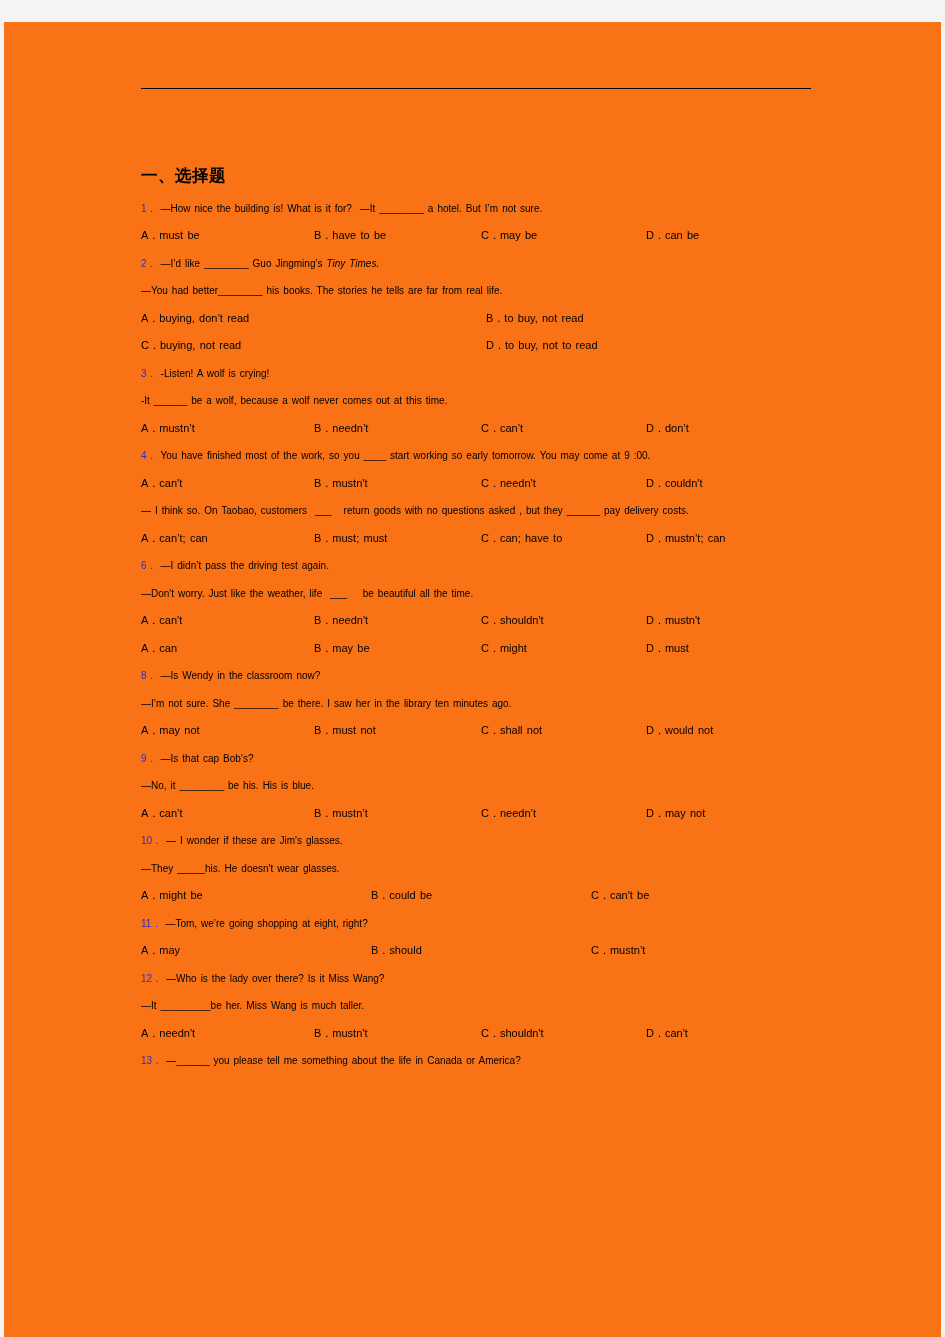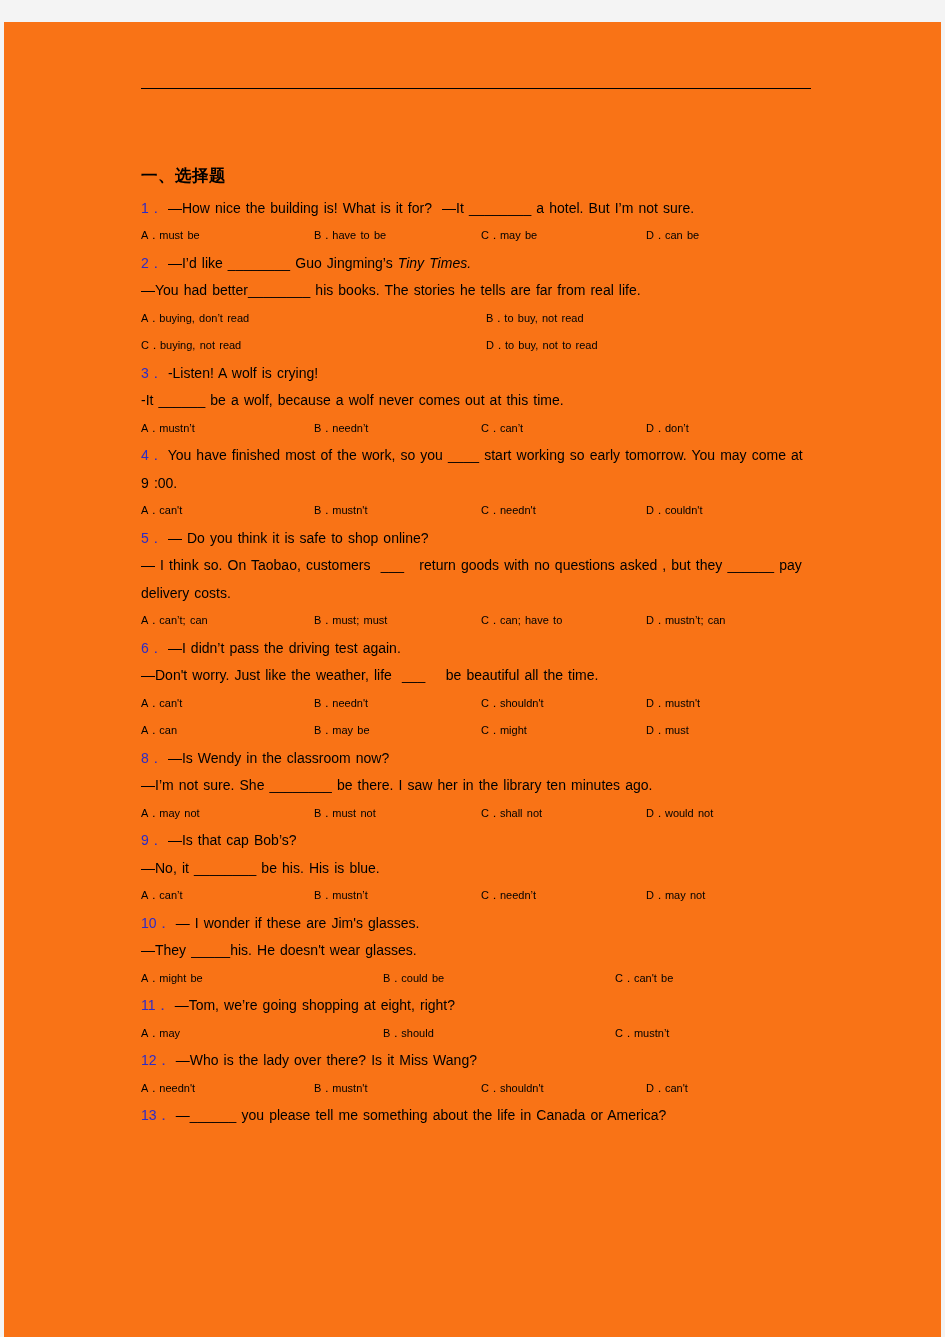--- a/index.html
+++ b/index.html
@@ -40,21 +40,21 @@
     font-weight: bold;
     color: #000000;
     letter-spacing: 0.5px;
     margin: 0 0 9px 0;
     line-height: 1.25;
   }
   .q {
     margin: 0;
   }
   .line {
-    font-size: 14px;
+    font-size: 10px;
     color: #000000;
     line-height: 27.5px;
     white-space: pre-wrap;
     word-spacing: 1.2px;
   }
   .qnum {
     color: #2c2cc8;
   }
   .ital {
     font-style: italic;
@@ -64,21 +64,20 @@
     font-size: 11px;
     line-height: 27.5px;
     color: #000000;
     word-spacing: 1.2px;
   }
   .opts.c4 {
     grid-template-columns: 173px 167px 165px auto;
   }
   .opts.c3 {
     grid-template-columns: 230px 220px auto;
-    gap: 12px;
   }
   .opts.c2 {
     grid-template-columns: 345px auto;
   }
   .opt {
     white-space: pre;
   }
 </style>
 </head>
 <body>
@@ -120,21 +119,20 @@
         <div class="q">
           <div class="line"><span class="qnum">4．</span> <span>You have finished most of the work, so you ____ start working so early tomorrow. You may come at 9 :00.</span></div>
           <div class="opts c4">
             <div class="opt">A．can't</div>
             <div class="opt">B．mustn't</div>
             <div class="opt">C．needn't</div>
             <div class="opt">D．couldn't</div>
           </div>
         </div>
         <div class="q">
-          <div class="line"><span class="qnum">5．</span> <span>— Do you think it is safe to shop online?</span></div>
           <div class="line"><span>— I think so. On Taobao, customers  ___   return goods with no questions asked , but they ______ pay delivery costs.</span></div>
           <div class="opts c4">
             <div class="opt">A．can’t; can</div>
             <div class="opt">B．must; must</div>
             <div class="opt">C．can; have to</div>
             <div class="opt">D．mustn’t; can</div>
           </div>
         </div>
         <div class="q">
           <div class="line"><span class="qnum">6．</span> <span>—I didn’t pass the driving test again.</span></div>
@@ -186,20 +184,21 @@
         <div class="q">
           <div class="line"><span class="qnum">11．</span> <span>—Tom, we’re going shopping at eight, right?</span></div>
           <div class="opts c3">
             <div class="opt">A．may</div>
             <div class="opt">B．should</div>
             <div class="opt">C．mustn’t</div>
           </div>
         </div>
         <div class="q">
           <div class="line"><span class="qnum">12．</span> <span>—Who is the lady over there? Is it Miss Wang?</span></div>
+          <div class="line"><span>—It _________be her. Miss Wang is much taller.</span></div>
           <div class="opts c4">
             <div class="opt">A．needn't</div>
             <div class="opt">B．mustn't</div>
             <div class="opt">C．shouldn't</div>
             <div class="opt">D．can't</div>
           </div>
         </div>
         <div class="q">
           <div class="line"><span class="qnum">13．</span> <span>—______ you please tell me something about the life in Canada or America?</span></div>
         </div>

